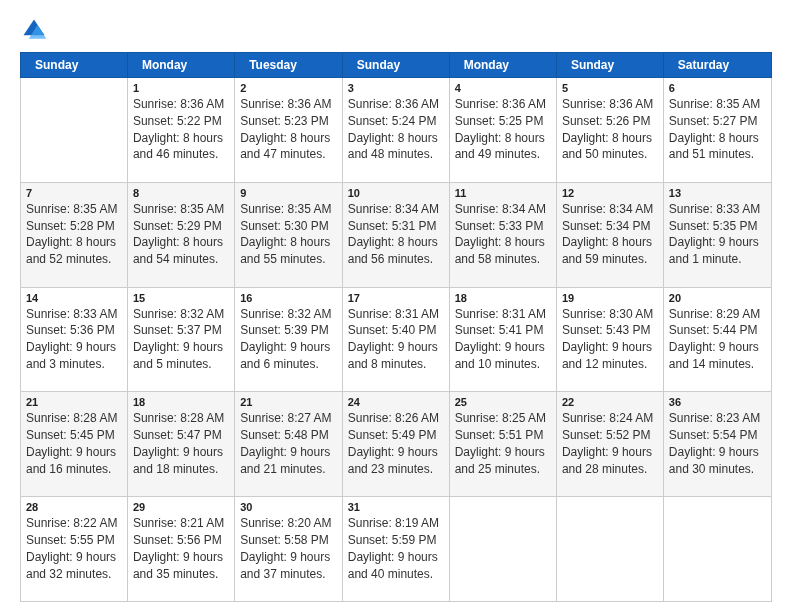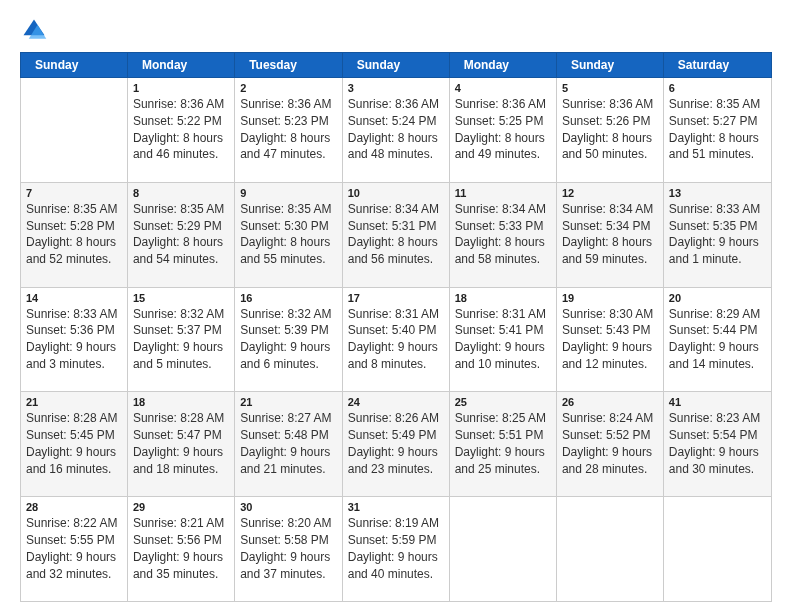--- a/index.html
+++ b/index.html
@@ -230,25 +230,25 @@
           </td>
           <td>
             <div class="day-number">24</div>
             <div class="day-info">Sunrise: 8:26 AM<br>Sunset: 5:49 PM<br>Daylight: 9 hours and 23 minutes.</div>
           </td>
           <td>
             <div class="day-number">25</div>
             <div class="day-info">Sunrise: 8:25 AM<br>Sunset: 5:51 PM<br>Daylight: 9 hours and 25 minutes.</div>
           </td>
           <td>
-            <div class="day-number">26</div>
+            <div class="day-number">22</div>
             <div class="day-info">Sunrise: 8:24 AM<br>Sunset: 5:52 PM<br>Daylight: 9 hours and 28 minutes.</div>
           </td>
           <td>
-            <div class="day-number">41</div>
+            <div class="day-number">36</div>
             <div class="day-info">Sunrise: 8:23 AM<br>Sunset: 5:54 PM<br>Daylight: 9 hours and 30 minutes.</div>
           </td>
         </tr>
         <tr>
           <td>
             <div class="day-number">28</div>
             <div class="day-info">Sunrise: 8:22 AM<br>Sunset: 5:55 PM<br>Daylight: 9 hours and 32 minutes.</div>
           </td>
           <td>
             <div class="day-number">29</div>

